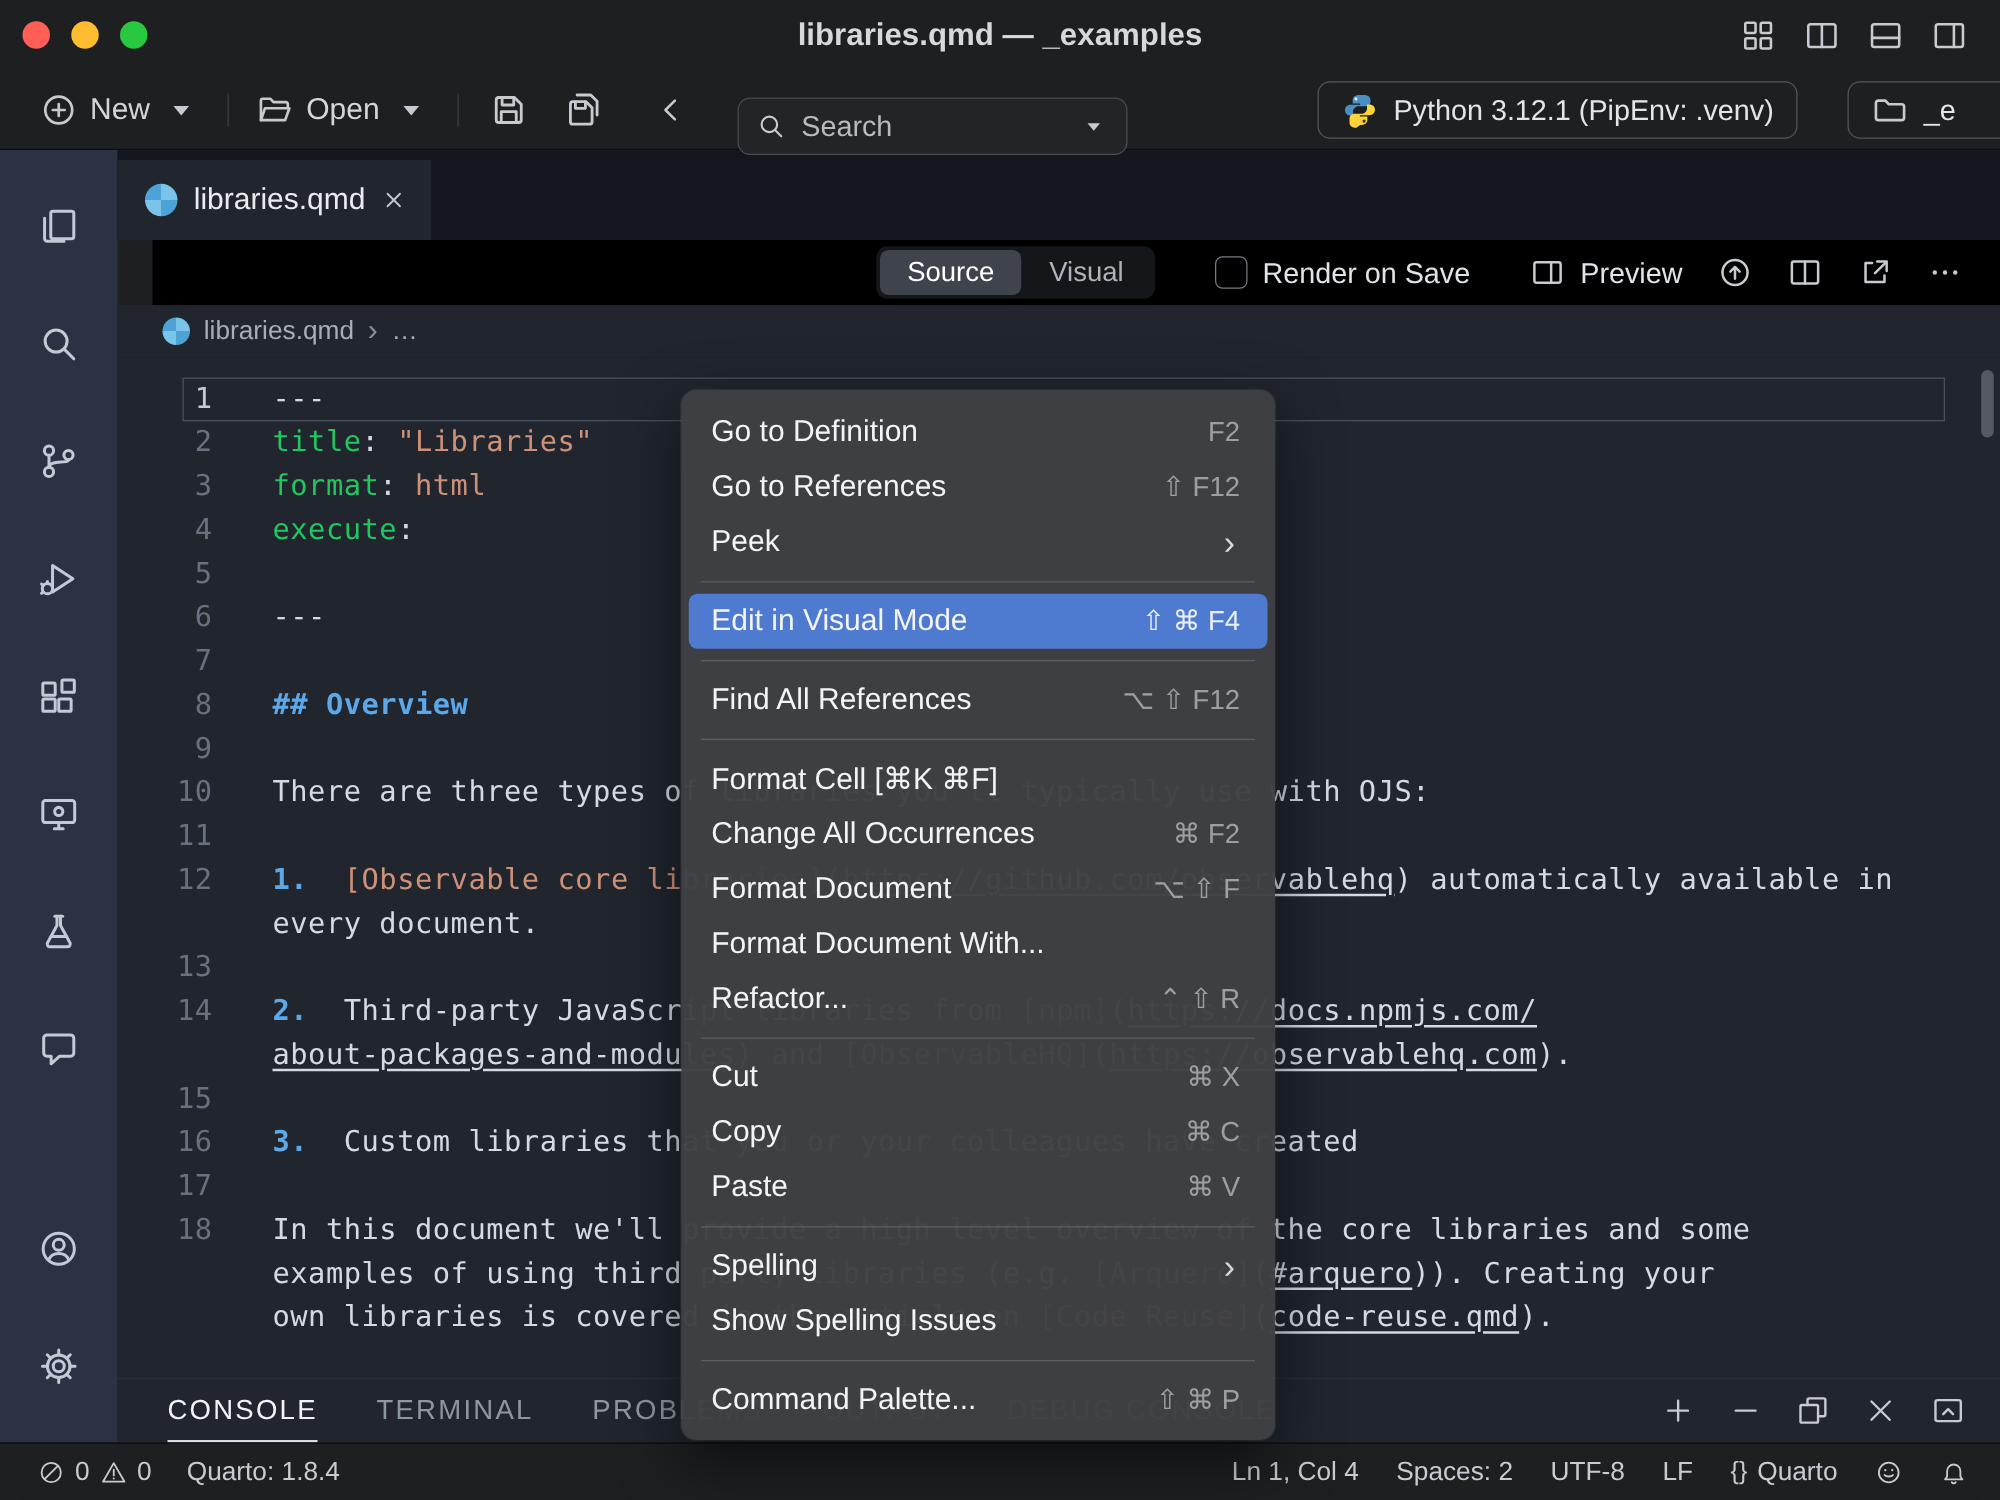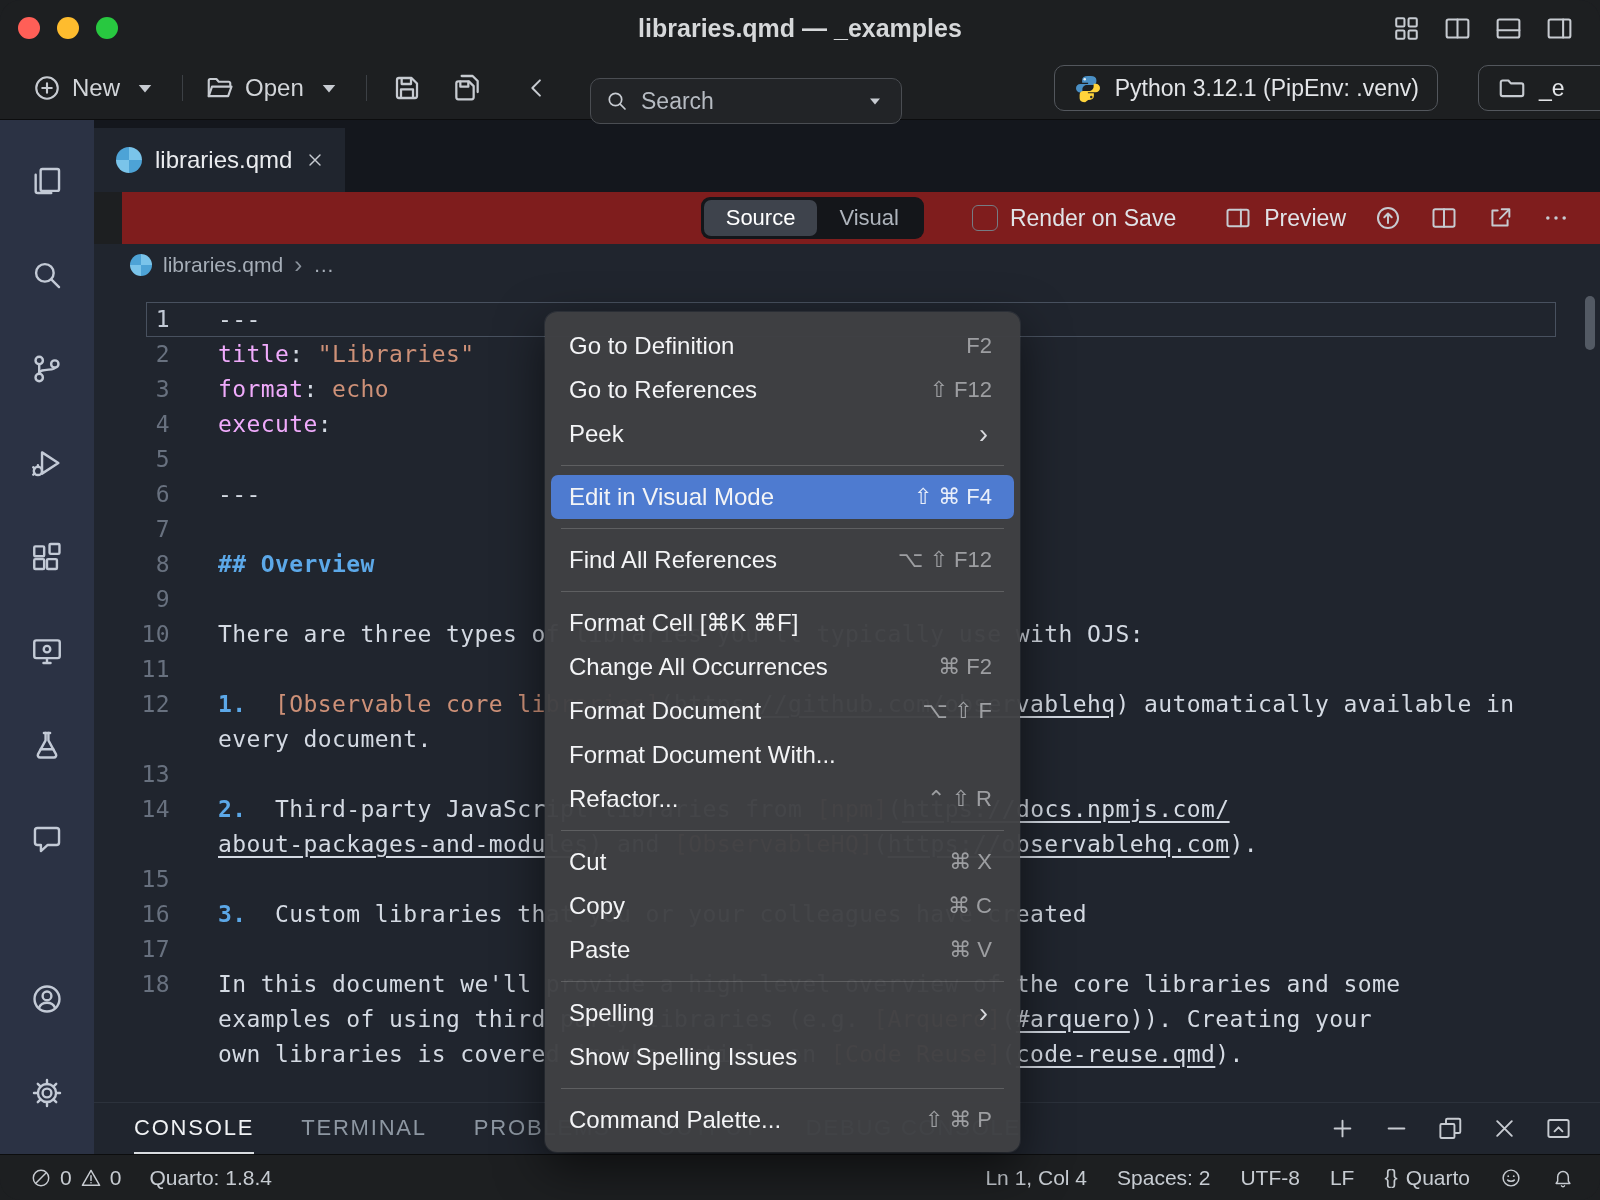--- a/index.html
+++ b/index.html
@@ -52,21 +52,21 @@
   
   .tabstrip{flex:0 0 72px;background:#14171d;display:flex;align-items:flex-end;}
   .tab{height:64px;display:flex;align-items:center;gap:13px;padding:0 20px 0 22px;background:#20252e;
     color:#e9ebee;font-size:24px;}
   .tab-close svg{width:20px;height:20px;}
   .quarto-icon{width:26px;height:26px;border-radius:50%;
     background:conic-gradient(#7ac4ea 0 90deg,#4da3d6 90deg 180deg,#7ac4ea 180deg 270deg,#4da3d6 270deg 360deg);}
   .quarto-icon.small{width:22px;height:22px;}
 
   
-  .edtoolbar{flex:0 0 52px;background:#7f1d1d;display:flex;align-items:center;justify-content:flex-end;
+  .edtoolbar{flex:0 0 52px;background:#000000;display:flex;align-items:center;justify-content:flex-end;
     gap:28px;padding-right:30px;margin-left:28px;}
   .seg{display:flex;background:#14161a;border-radius:9px;padding:3px;}
   .seg-btn{font-size:22px;padding:5px 22px;border-radius:7px;color:#aeb4bc;}
   .seg-btn.active{background:#3e434c;color:#ffffff;}
   .checkrow{display:flex;align-items:center;gap:12px;padding-left:20px;}
   .checkbox{width:26px;height:26px;border:1.5px solid #767c84;border-radius:6px;}
   .edlabel{font-size:23px;color:#e0e3e7;}
   .edtoolbar .icon svg{width:28px;height:28px;}
 
   
@@ -77,21 +77,21 @@
   
   .code{flex:1;background:#20252e;position:relative;overflow:hidden;padding-top:16px;
     font-family:"DejaVu Sans Mono","Liberation Mono",monospace;font-size:23px;letter-spacing:0.4px;}
   .curline{position:absolute;left:52px;right:44px;top:16px;height:35px;
     border:1px solid rgba(140,155,175,0.38);pointer-events:none;}
   .row{display:flex;height:35px;line-height:35px;white-space:pre;}
   .gutter{flex:0 0 96px;text-align:right;padding-right:20px;color:#68717f;}
   .row.current .gutter{color:#c2cad6;}
   .codeline{padding-left:28px;white-space:pre;}
   .guide{display:inline-block;width:28px;height:35px;border-left:1px solid #3a4450;vertical-align:top;}
-  .p{color:#d4dae3}.k{color:#f0abfc}.s{color:#ce9178}
+  .p{color:#d4dae3}.k{color:#22c55e}.s{color:#ce9178}
   .b{color:#5ca8e8;font-weight:bold}.h{color:#5ca8e8;font-weight:bold}
   .u{color:#d4dae3;text-decoration:underline;text-underline-offset:4px;}
   .vscroll{position:absolute;right:5px;top:10px;width:10px;height:54px;border-radius:5px;
     background:rgba(180,190,200,0.35);}
 
   
   .panelheader{flex:0 0 52px;background:#20252e;border-top:1px solid #2c323c;display:flex;
     align-items:center;padding:0 28px 0 40px;}
   .ptabs{display:flex;gap:47px;height:100%;}
   .ptab{font-size:22px;letter-spacing:1.8px;color:#8d97a2;display:flex;align-items:center;
@@ -418,21 +418,21 @@
         <span>libraries.qmd</span>
         <span class="bc-sep">›</span>
         <span>…</span>
       </div>
 
       <div class="code">
         <div class="curline"></div>
         <div>
             <div class="row current"><span class="gutter">1</span><span class="codeline"><span class="p">---</span></span></div>
             <div class="row"><span class="gutter">2</span><span class="codeline"><span class="k">title</span><span class="p">: </span><span class="s">"Libraries"</span></span></div>
-            <div class="row"><span class="gutter">3</span><span class="codeline"><span class="k">format</span><span class="p">: </span><span class="s">echo</span></span></div>
+            <div class="row"><span class="gutter">3</span><span class="codeline"><span class="k">format</span><span class="p">: </span><span class="s">html</span></span></div>
             <div class="row"><span class="gutter">4</span><span class="codeline"><span class="k">execute</span><span class="p">:</span></span></div>
             <div class="row"><span class="gutter">5</span></div>
             <div class="row"><span class="gutter">6</span><span class="codeline"><span class="p">---</span></span></div>
             <div class="row"><span class="gutter">7</span><span class="codeline"></span></div>
             <div class="row"><span class="gutter">8</span><span class="codeline"><span class="h">## Overview</span></span></div>
             <div class="row"><span class="gutter">9</span><span class="codeline"></span></div>
             <div class="row"><span class="gutter">10</span><span class="codeline"><span class="p">There are three types of libraries you'll typically use with OJS:</span></span></div>
             <div class="row"><span class="gutter">11</span><span class="codeline"></span></div>
             <div class="row"><span class="gutter">12</span><span class="codeline"><span class="b">1.</span><span class="p">  </span><span class="s">[Observable core libraries]</span><span class="p">(</span><span class="u">https://github.com/observablehq</span><span class="p">)</span><span class="p"> automatically available in</span></span></div>
             <div class="row"><span class="gutter"></span><span class="codeline"><span class="p">every document.</span></span></div>

